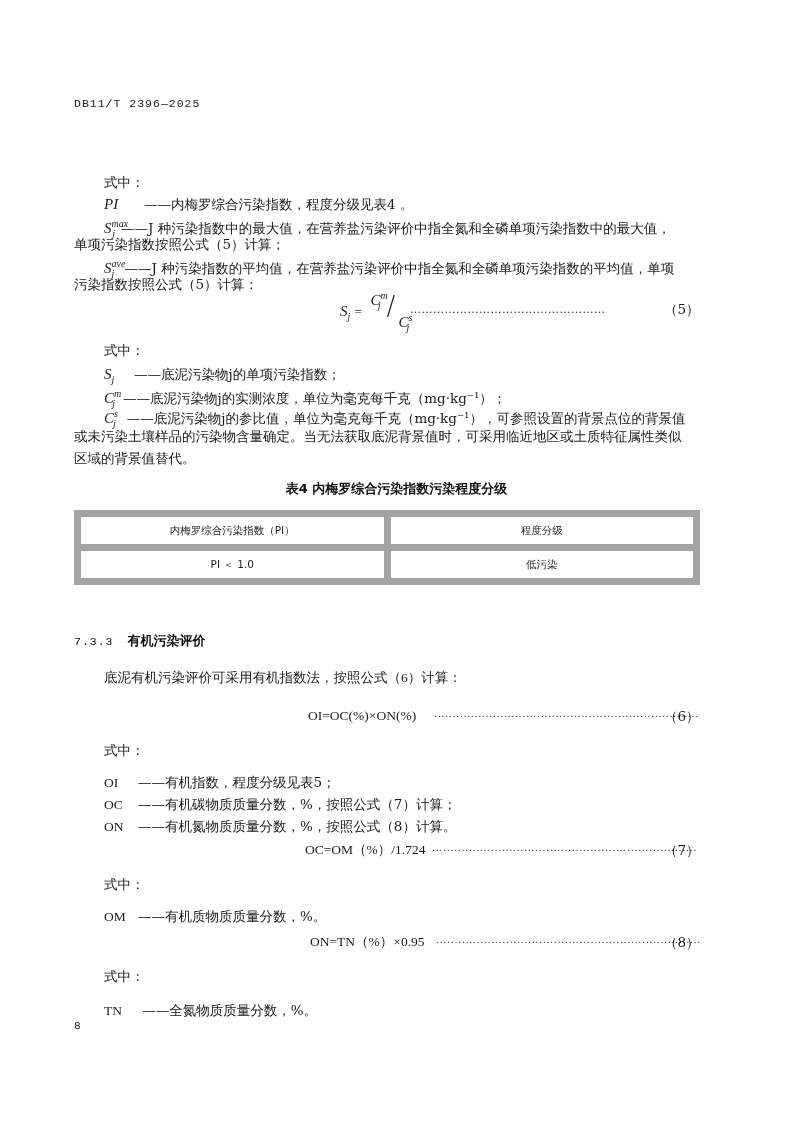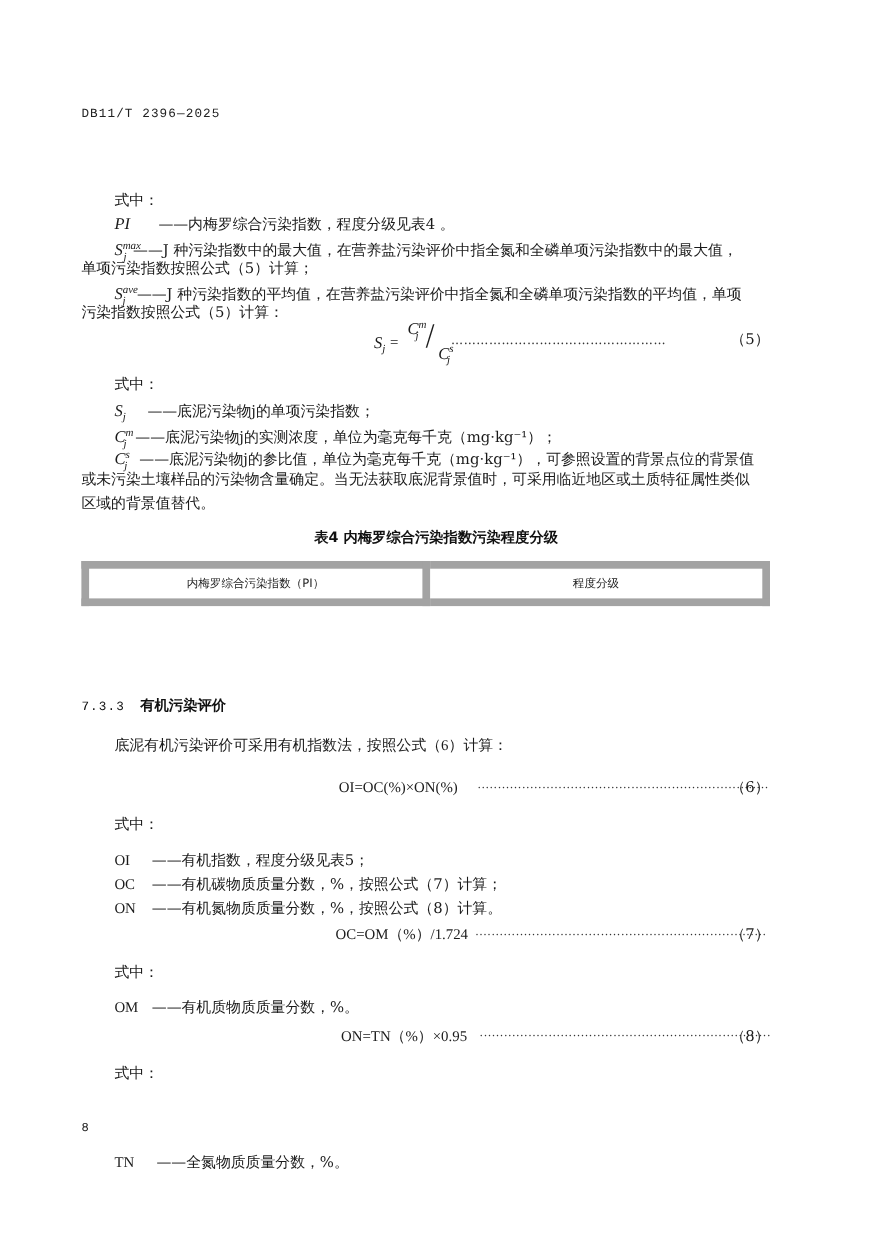--- a/index.html
+++ b/index.html
@@ -65,20 +65,24 @@
 <div class="abs t" style="left:74px;top:426px;">或未污染土壤样品的污染物含量确定。当无法获取底泥背景值时，可采用临近地区或土质特征属性类似</div>
 <div class="abs t" style="left:74px;top:448px;">区域的背景值替代。</div>
 
 <div class="abs tcap">表4  内梅罗综合污染指数污染程度分级</div>
 <table class="grade">
   <tbody>
       <tr>
     <td>内梅罗综合污染指数（PI）</td>
     <td>程度分级</td>
   </tr>
+  <tr>
+    <td>PI ＜ 1.0</td>
+    <td>低污染</td>
+  </tr>
 </tbody>
   </table>
 
 <div class="abs sec">
   <span class="num">7.3.3</span><span class="ttl">有机污染评价</span>
 </div>
 <div class="abs t" style="left:104px;top:668px;font-family:Liberation Serif, serif;">底泥有机污染评价可采用有机指数法，按照公式（6）计算：</div>
 
 <div class="abs t eq" style="left:308px;top:706px;">OI=OC(%)×ON(%)</div>
 <div class="abs t dots" style="left:434px;top:704px;font-size:10px;">........................................................................</div>
@@ -102,17 +106,17 @@
 <div class="abs t" style="left:104px;top:874px;">式中：</div>
 <div class="abs t" style="left:104px;top:906px;">
   <span class="eq" style="display:inline-block;width:34px;">OM</span><span>——有机质物质质量分数，%。</span>
 </div>
 
 <div class="abs t eq" style="left:310px;top:932px;">ON=TN（%）×0.95</div>
 <div class="abs t dots" style="left:436px;top:930px;font-size:10px;">........................................................................</div>
 <div class="abs t" style="left:664px;top:932px;">（8）</div>
 
 <div class="abs t" style="left:104px;top:966px;">式中：</div>
-<div class="abs t" style="left:104px;top:1000px;margin-top:47px;">
+<div class="abs t" style="left:104px;top:1000px;">
   <span class="eq" style="display:inline-block;width:34px;">TN</span><span> ——全氮物质质量分数，%。</span>
 </div>
 
 <div class="abs pnum">8</div>
 
 </body></html>

